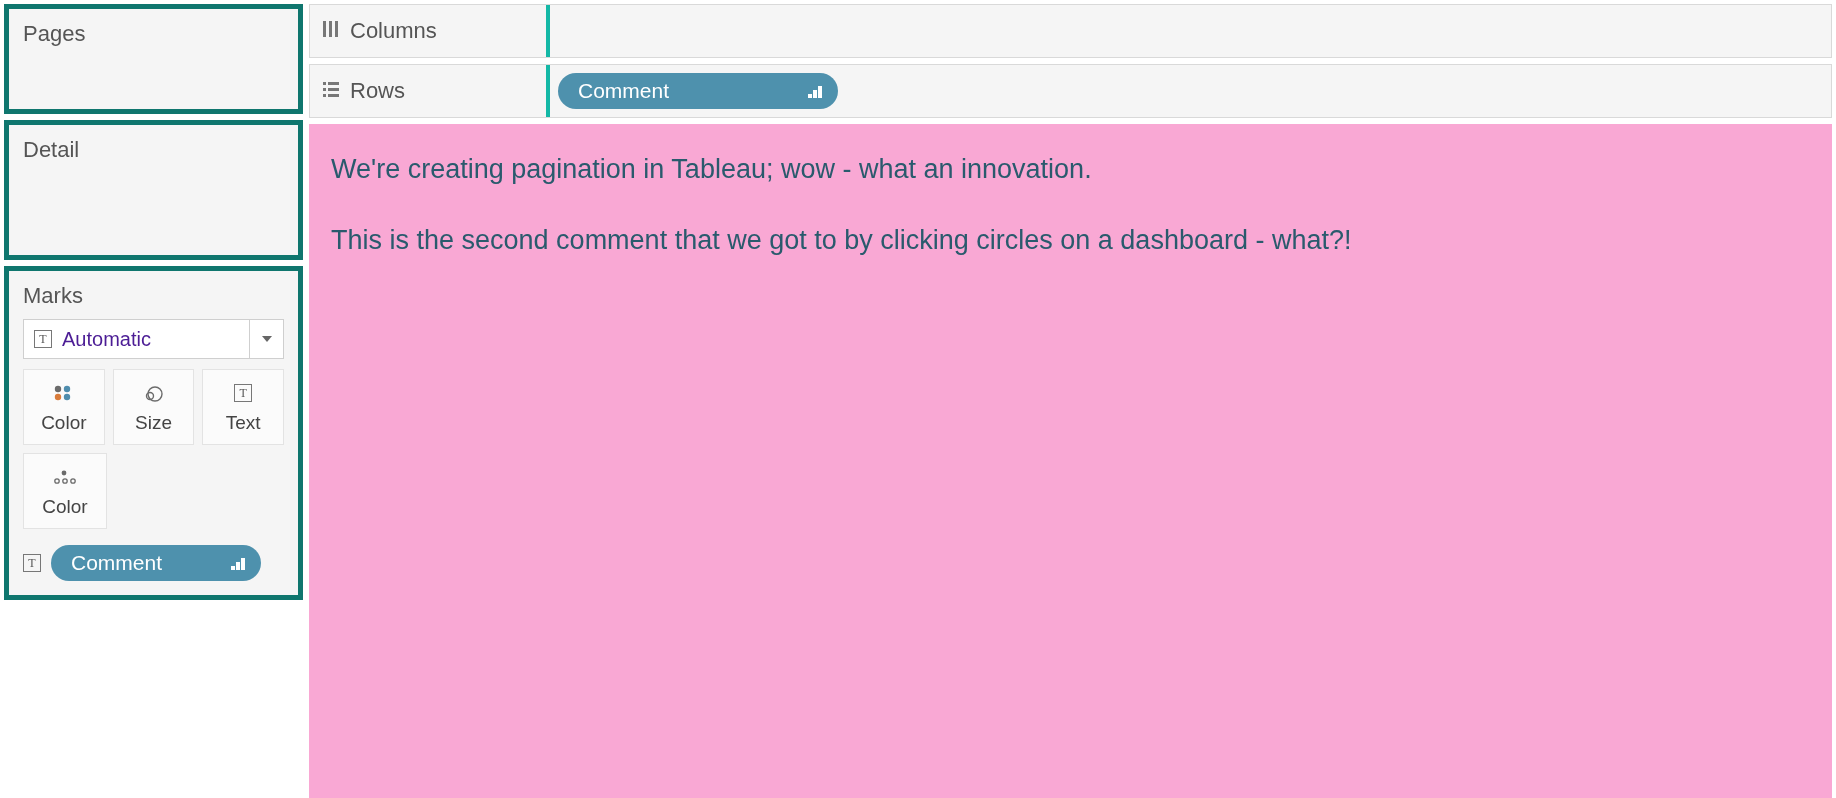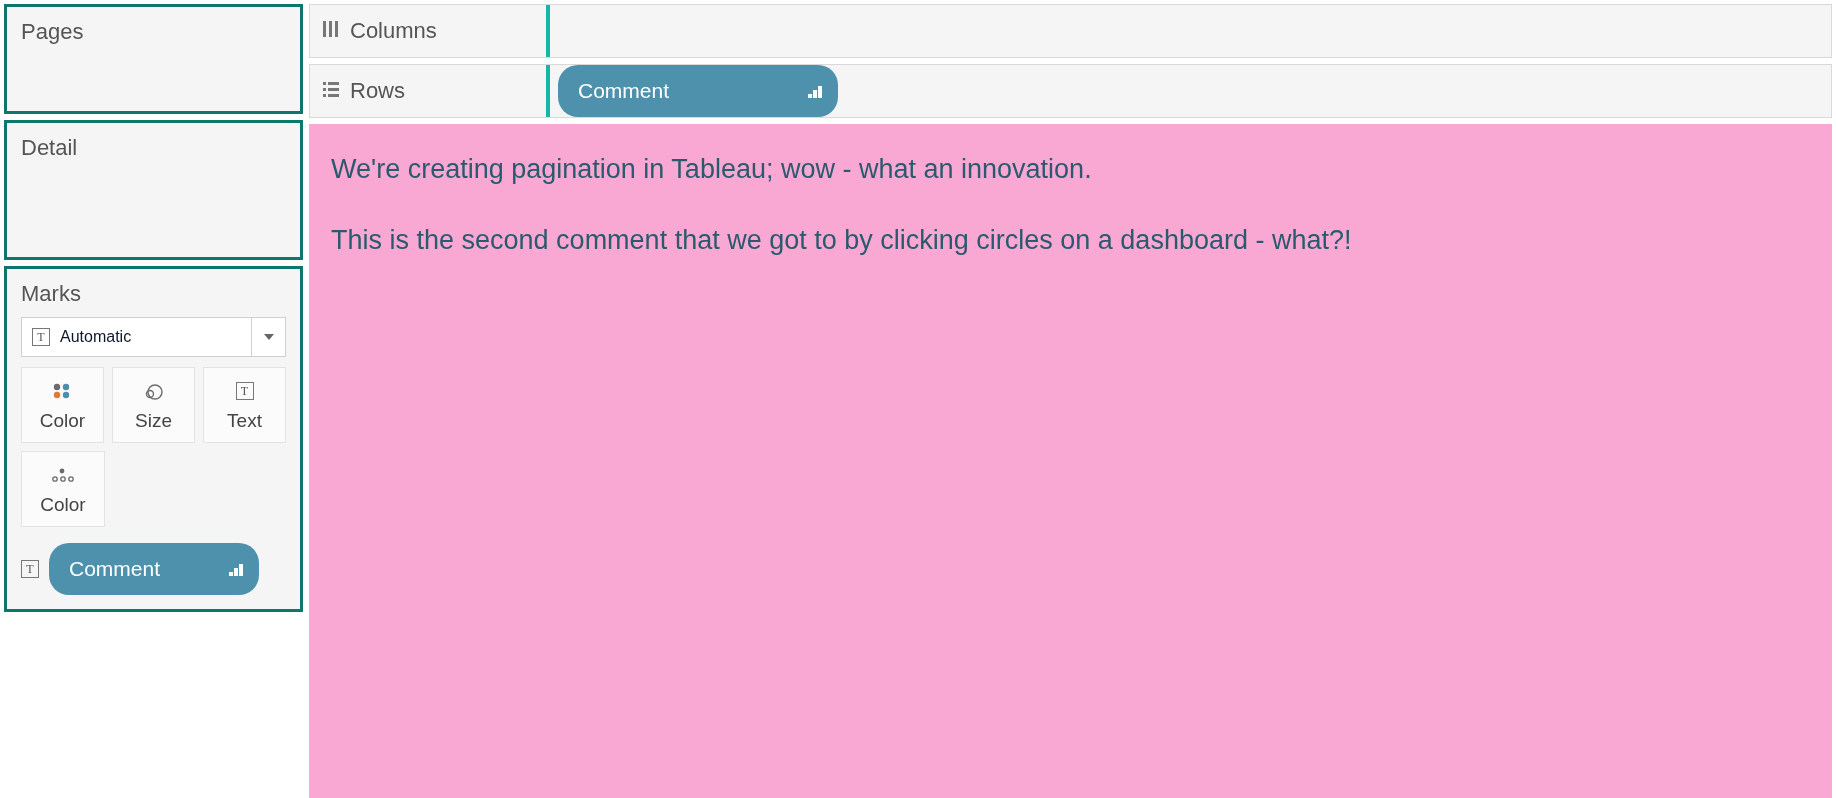--- a/index.html
+++ b/index.html
@@ -20,21 +20,21 @@
   }
   .right-col {
     flex: 1;
     display: flex;
     flex-direction: column;
     padding: 4px 4px 0 2px;
     gap: 6px;
   }
   .panel {
     background: #f5f5f5;
-    border: 3px solid #0f766e;
+    border: 5px solid #0f766e;
   }
   .panel-title {
     font-size: 22px;
     color: #555;
     padding: 12px 14px 8px 14px;
     font-weight: 400;
   }
   .pages-panel { min-height: 110px; }
   .filters-panel { min-height: 140px; }
   .marks-panel { padding-bottom: 14px; }
@@ -66,21 +66,21 @@
     flex: 1;
     display: flex;
     align-items: center;
     padding-left: 8px;
   }
 
   .pill {
     background: #4e91ad;
     color: #fff;
     border-radius: 20px;
-    height: 52px;
+    height: 36px;
     display: flex;
     align-items: center;
     padding: 0 14px 0 20px;
     min-width: 280px;
     justify-content: space-between;
     cursor: pointer;
   }
   .pill-label {
     font-size: 21px;
     font-weight: 500;
@@ -109,22 +109,22 @@
   .mark-type-caret {
     width: 34px;
     height: 100%;
     border-left: 1px solid #cfcfcf;
     display: flex;
     align-items: center;
     justify-content: center;
     color: #666;
   }
   .mark-type-text {
-    font-size: 16px;
-    color: #0f172a;
+    font-size: 20px;
+    color: #4c1d95;
   }
 
   .mark-buttons {
     display: flex;
     gap: 8px;
     padding: 0 14px 8px 14px;
   }
   .mark-btn {
     border: 1px solid #e3e3e3;
     background: #fbfbfb;

